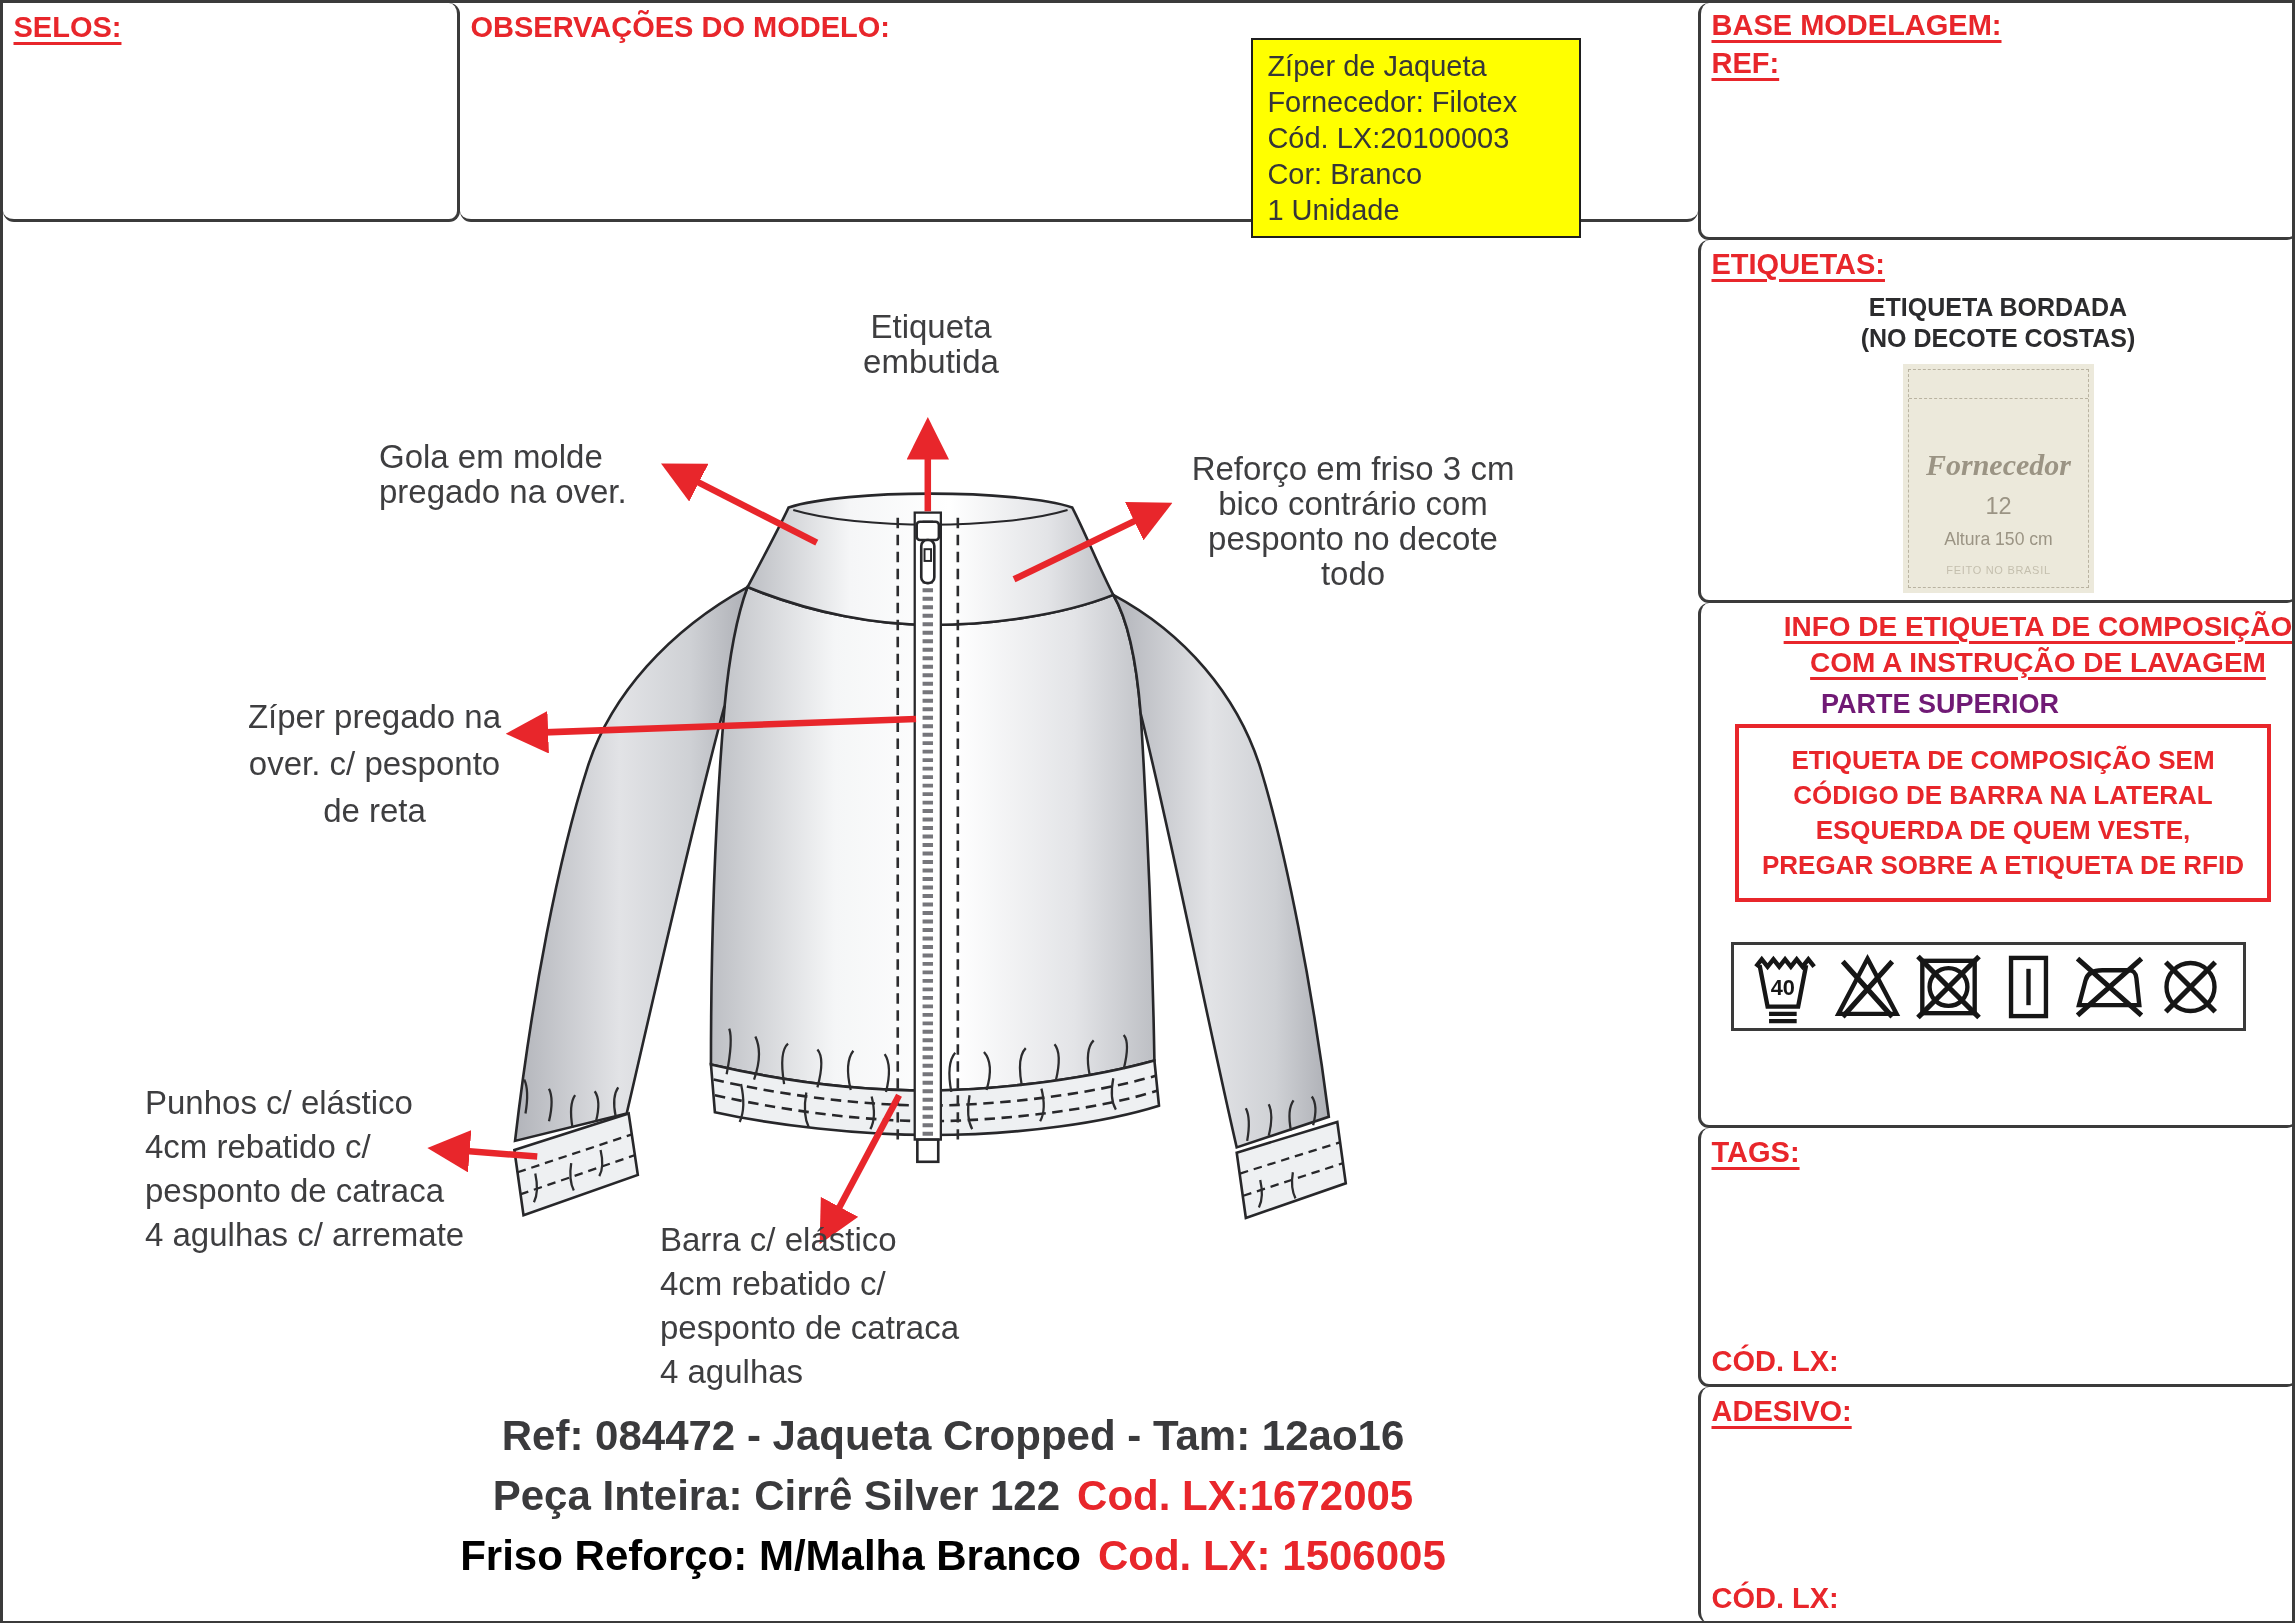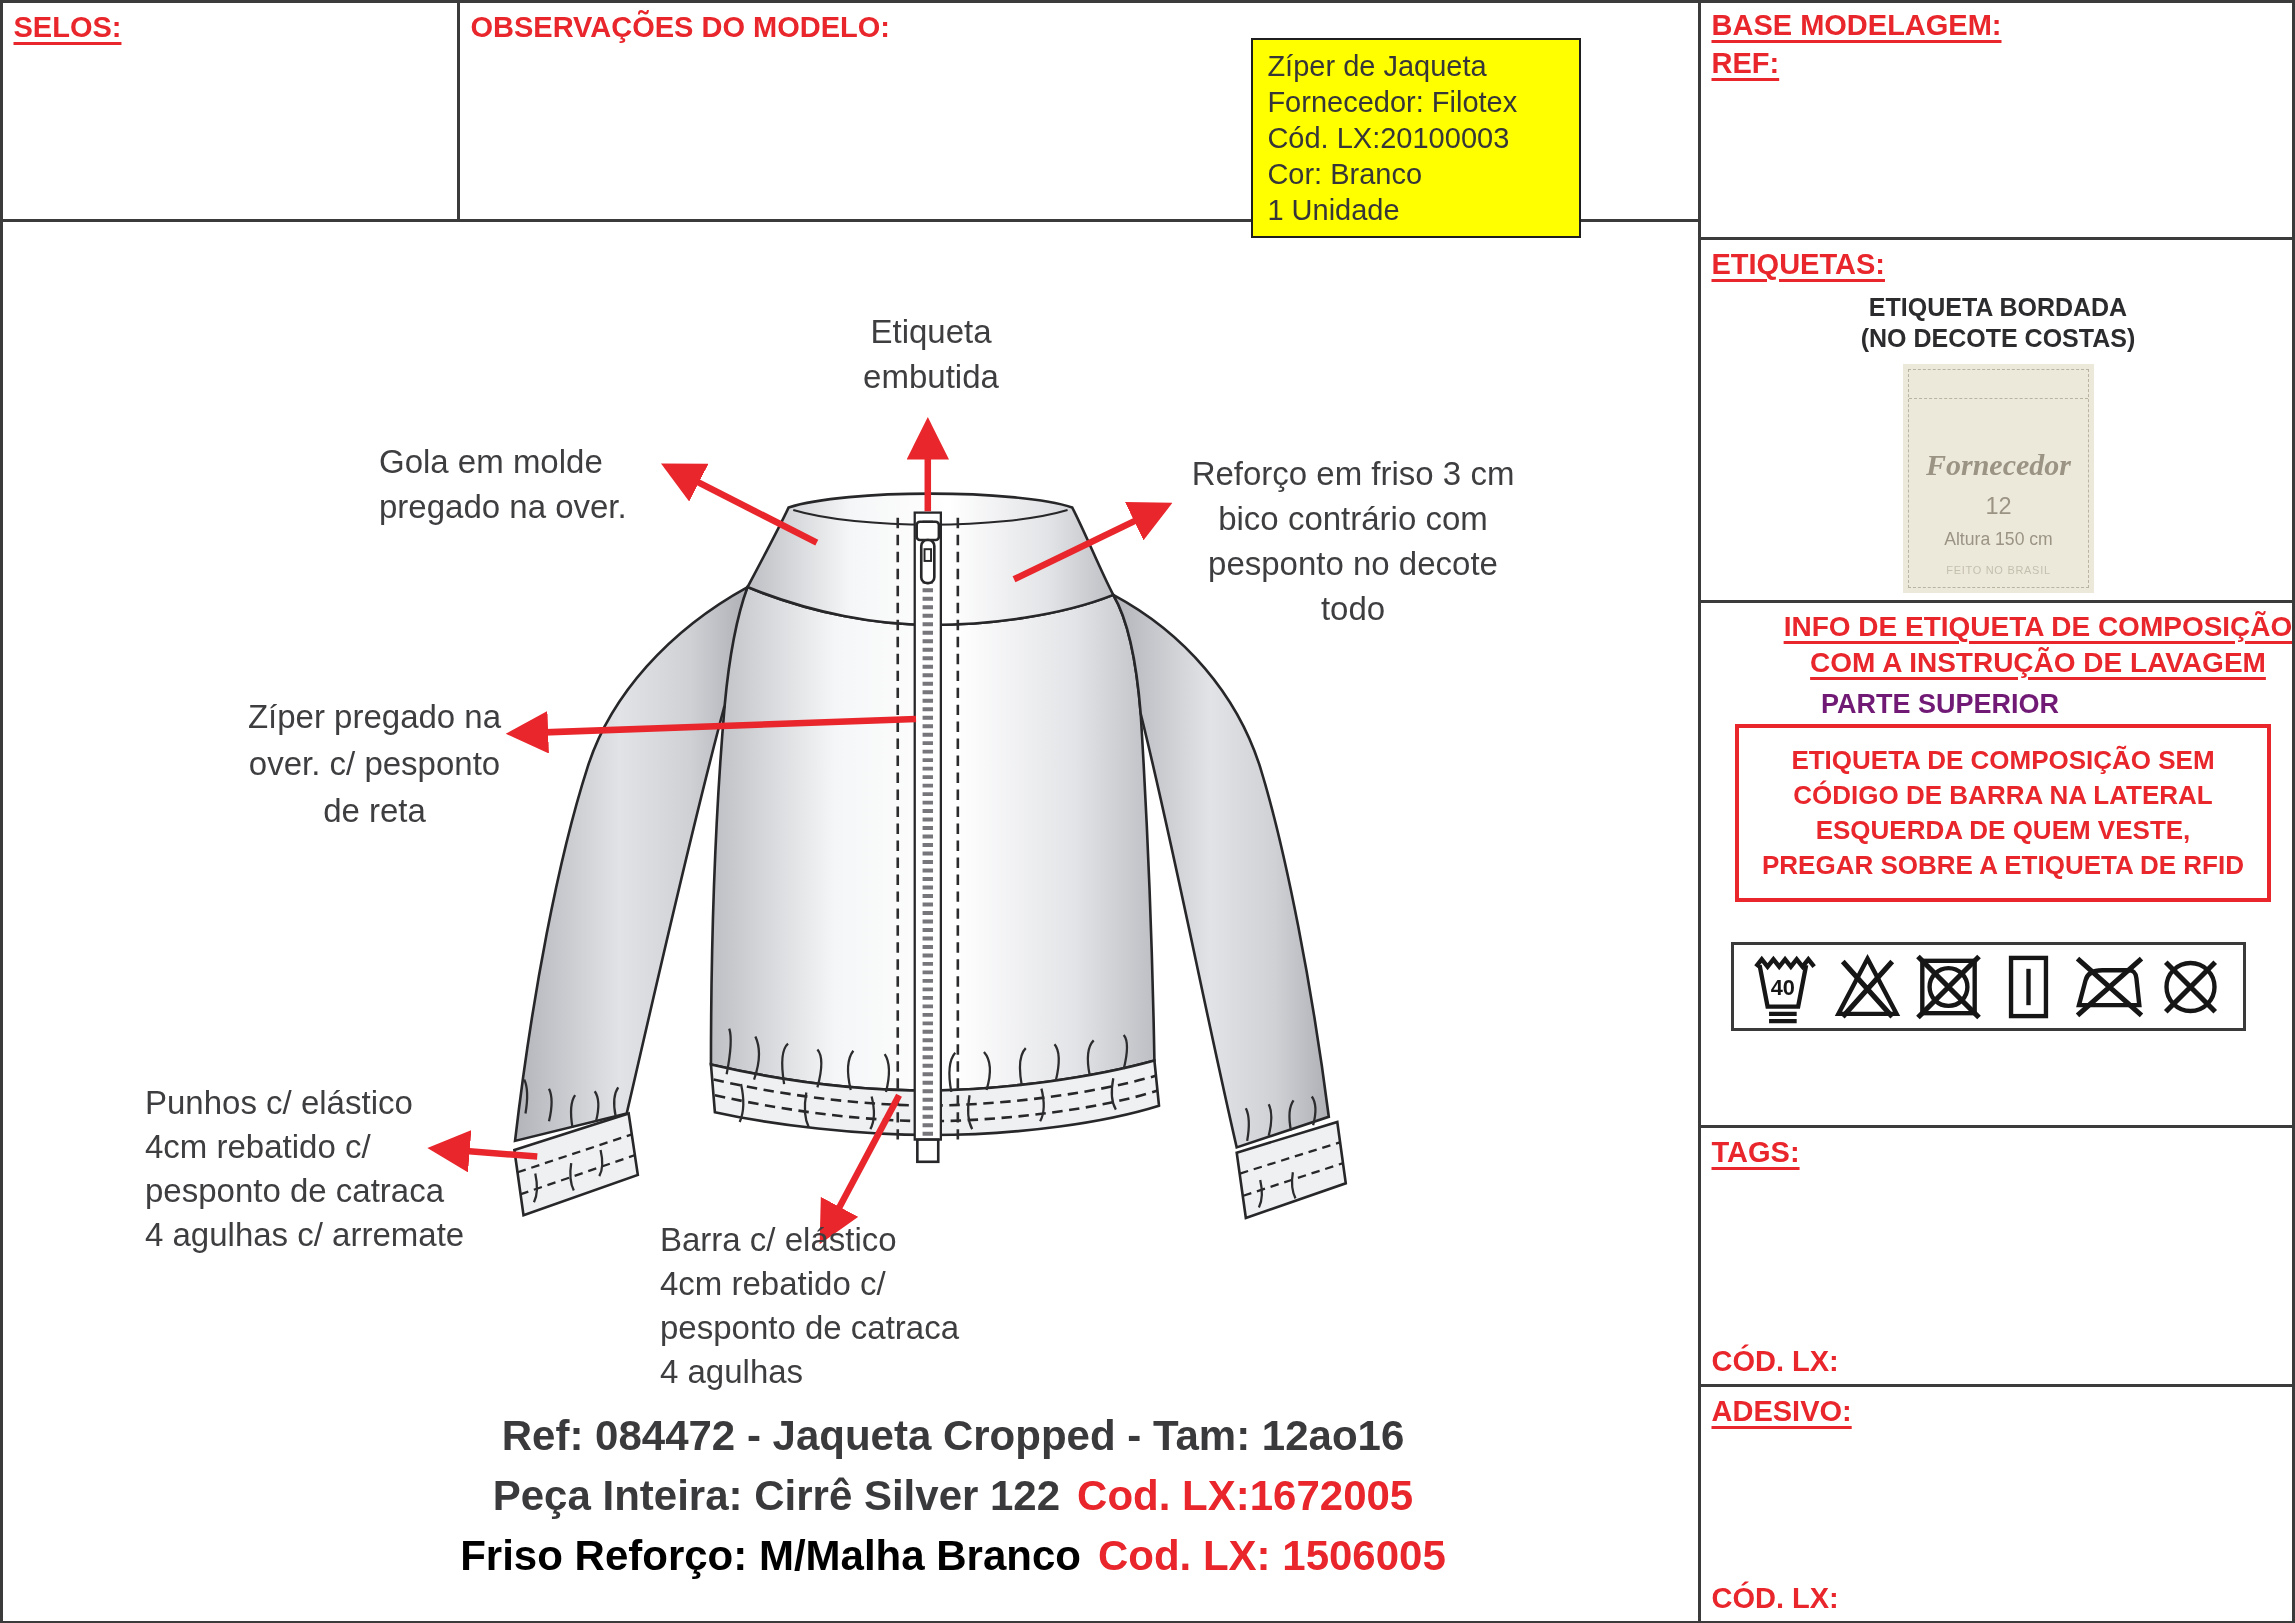--- a/index.html
+++ b/index.html
@@ -2,38 +2,38 @@
 <html style="font-size:10.5px"><head>
 <meta charset="utf-8">
 <style>
   html,body{margin:0;padding:0;background:#888;}
   .page{
     position:relative; width:2295px; height:1624px; background:#fff;
     font-family:"Liberation Sans", sans-serif;
     border:3.9px solid #3b3b3b; box-sizing:border-box; overflow:hidden;
   }
   .abs{position:absolute;}
-  .sect{position:absolute; box-sizing:border-box;}
+  .sect{position:absolute; box-sizing:border-box;border-radius:11px;}
   .b-r{border-right:3.9px solid #3b3b3b;}
   .b-b{border-bottom:3.9px solid #3b3b3b;}
   .b-l{border-left:3.9px solid #3b3b3b;}
   .red-h{
     color:#e8262b; font-weight:bold; font-size:29px; line-height:34px;
     text-decoration:underline; text-decoration-thickness:2.6px; text-underline-offset:4.6px;
     white-space:pre-line;
   }
   .red-h.no-u{text-decoration:none;}
   .pad{padding:6.5px 10.5px;}
   .note{
     position:absolute; left:1248px; top:35px; width:330px; box-sizing:border-box;
     background:#ffff00; border:2.6px solid #1f1f1f; padding:7.8px 14.4px;
     font-size:29px; line-height:36px; color:#363638; white-space:pre-line;
   }
   .annot{
-    position:absolute; color:#3e3e40; font-size:33px; line-height:45px;
+    position:absolute; color:#3e3e40; font-size:33px; line-height:35px;
     white-space:pre-line;
   }
   .annot.center{text-align:center;}
   .footer{
     position:absolute; left:91px; top:1403px; width:1718px; text-align:center;
     font-weight:bold; font-size:42px; line-height:60px; color:#3a3a3c;
   }
   .footer .red{color:#e8262b;}
   .footer .l3{color:#000;}
   .footer .sp{margin-left:17px;}

